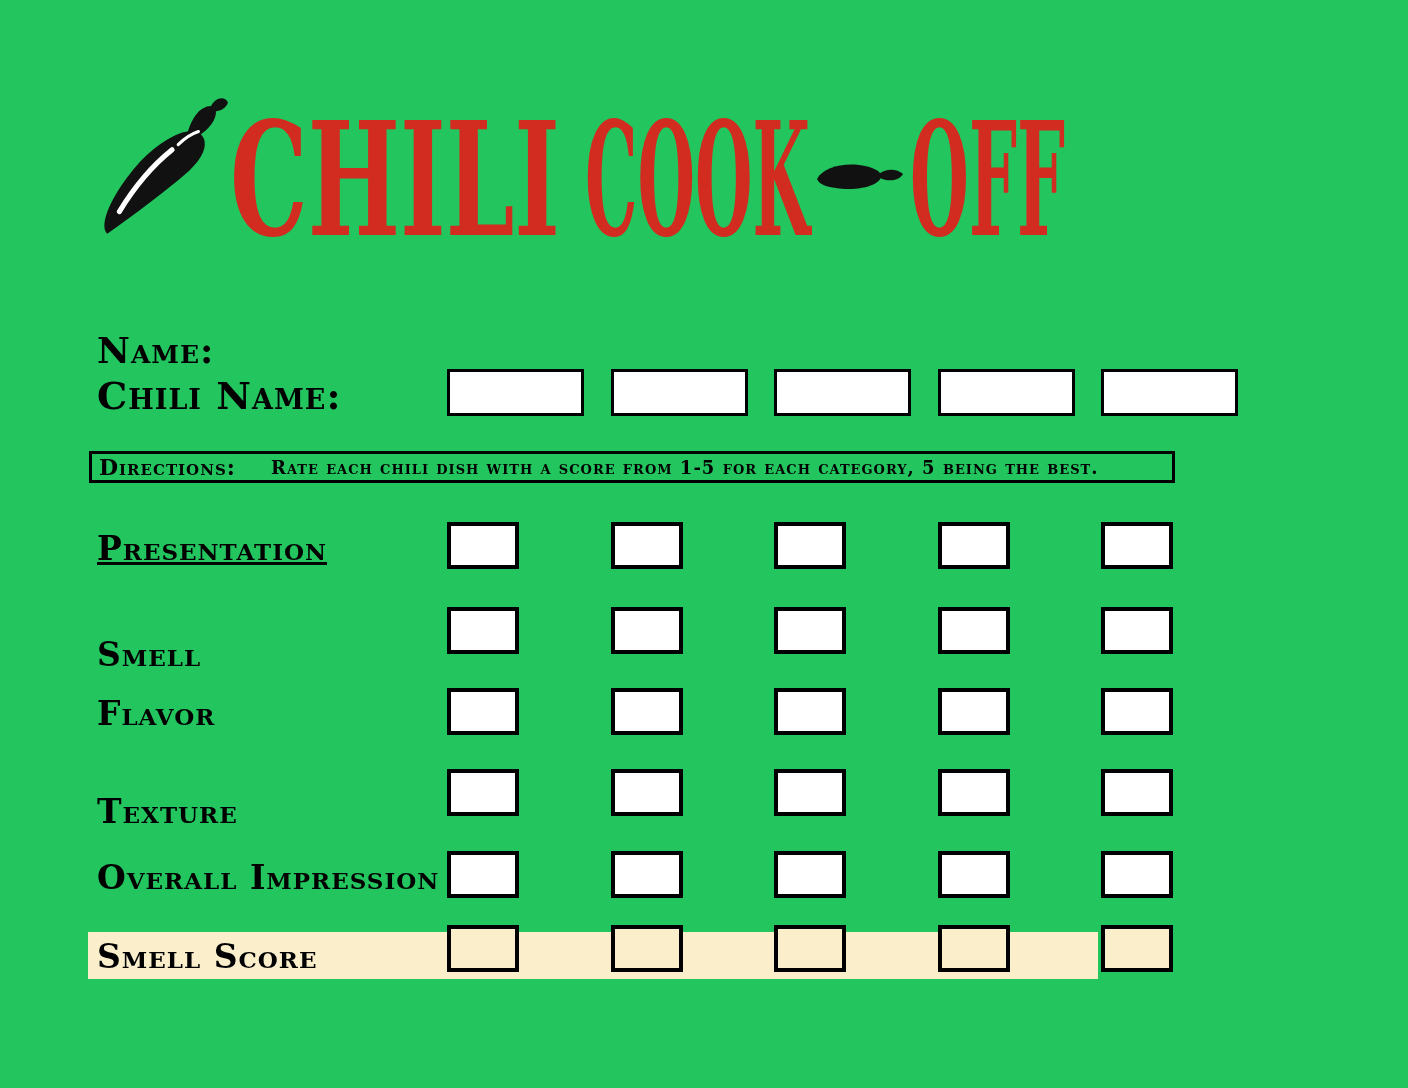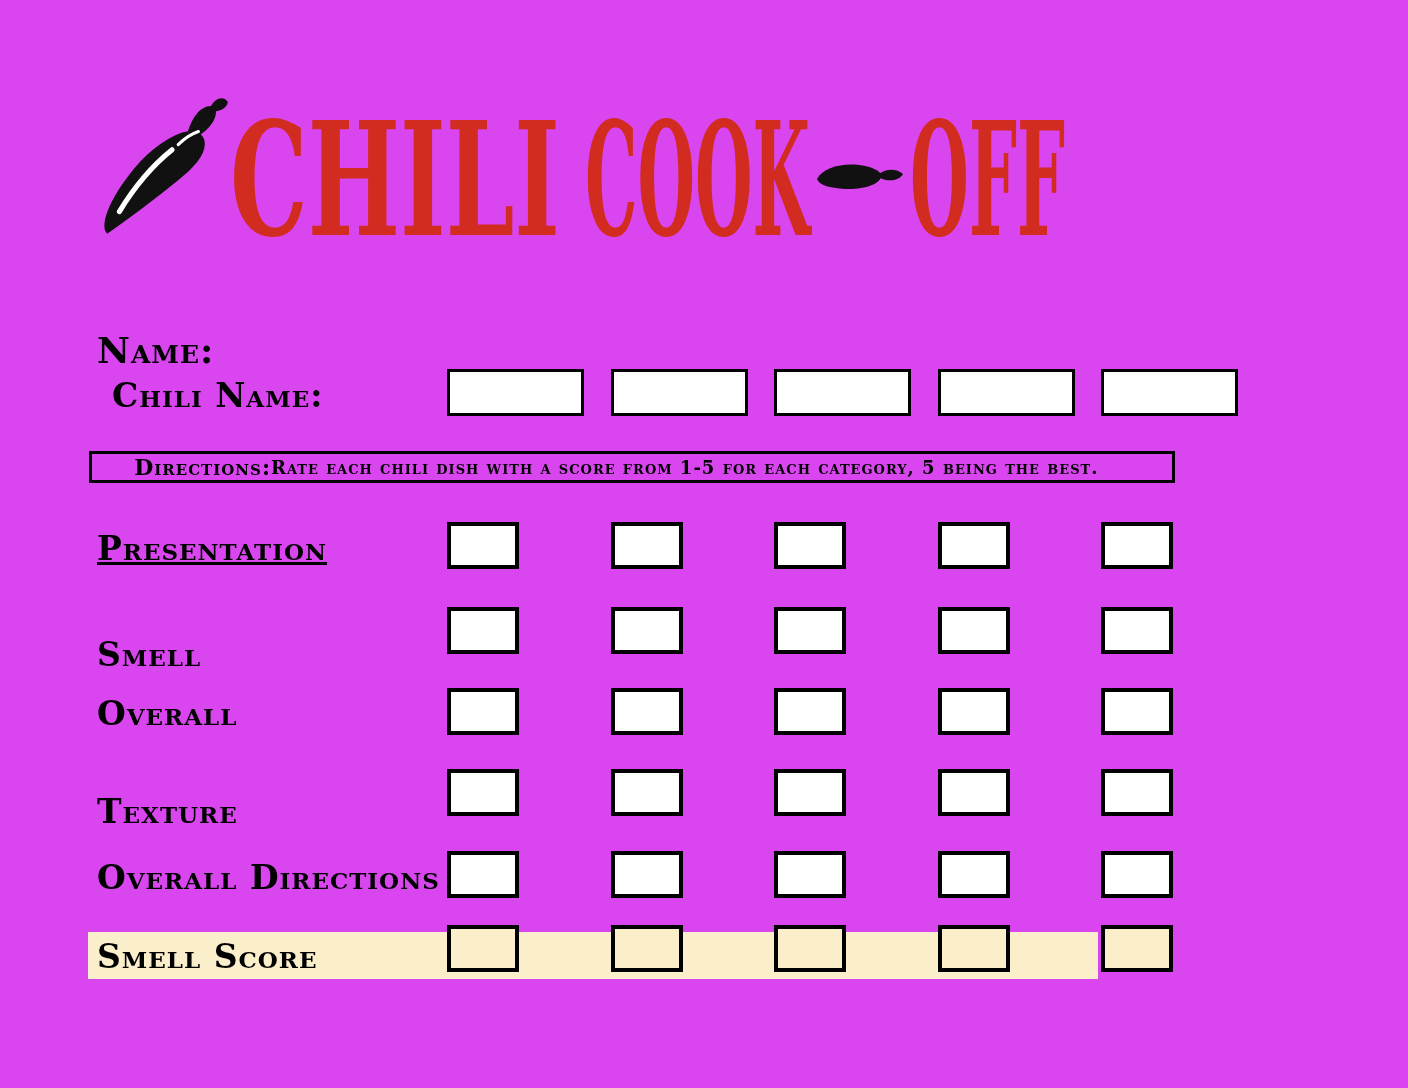--- a/index.html
+++ b/index.html
@@ -5,21 +5,21 @@
   html, body {
     margin: 0;
     padding: 0;
     background: #ffffff;
     font-family: "DejaVu Serif", "Liberation Serif", serif;
   }
   .sheet {
     position: relative;
     width: 1408px;
     height: 1088px;
-    background: #d946ef;
+    background: #22c55e;
     overflow: hidden;
   }
 
   
   .pepper-big {
     position: absolute;
     left: 95px;
     top: 92px;
     width: 140px;
     height: 152px;
@@ -53,23 +53,23 @@
   }
   .name-label {
     position: absolute;
     left: 97px;
     top: 330px;
     font-size: 36px;
     line-height: 40px;
   }
   .chili-name-label {
     position: absolute;
-    left: 112px;
+    left: 97px;
     top: 376px;
-    font-size: 33px;
+    font-size: 38px;
     line-height: 40px;
   }
 
   
   .c1 { left: 447px; }
   .c2 { left: 611px; }
   .c3 { left: 774px; }
   .c4 { left: 938px; }
   .c5 { left: 1101px; }
 
@@ -88,21 +88,20 @@
   .directions {
     position: absolute;
     left: 89px;
     top: 451px;
     width: 1086px;
     height: 32px;
     border: 3px solid #000000;
     box-sizing: border-box;
     display: flex;
     align-items: center;
-    text-align: right;
   }
   .directions .dir-label {
     font-size: 22px;
     margin-left: 7px;
     width: 172px;
     flex: 0 0 auto;
   }
   .directions .dir-text {
     font-size: 18px;
   }
@@ -194,35 +193,35 @@
   <div class="score-box r1 c4"></div>
   <div class="score-box r1 c5"></div>
 
   <div class="sc cat-label lr2">Smell</div>
   <div class="score-box r2 c1"></div>
   <div class="score-box r2 c2"></div>
   <div class="score-box r2 c3"></div>
   <div class="score-box r2 c4"></div>
   <div class="score-box r2 c5"></div>
 
-  <div class="sc cat-label lr3">Overall</div>
+  <div class="sc cat-label lr3">Flavor</div>
   <div class="score-box r3 c1"></div>
   <div class="score-box r3 c2"></div>
   <div class="score-box r3 c3"></div>
   <div class="score-box r3 c4"></div>
   <div class="score-box r3 c5"></div>
 
   <div class="sc cat-label lr4">Texture</div>
   <div class="score-box r4 c1"></div>
   <div class="score-box r4 c2"></div>
   <div class="score-box r4 c3"></div>
   <div class="score-box r4 c4"></div>
   <div class="score-box r4 c5"></div>
 
-  <div class="sc cat-label lr5">Overall Directions</div>
+  <div class="sc cat-label lr5">Overall Impression</div>
   <div class="score-box r5 c1"></div>
   <div class="score-box r5 c2"></div>
   <div class="score-box r5 c3"></div>
   <div class="score-box r5 c4"></div>
   <div class="score-box r5 c5"></div>
 
   <div class="total-band"></div>
   <div class="sc cat-label lr6">Smell Score</div>
   <div class="score-box total-box r6 c1"></div>
   <div class="score-box total-box r6 c2"></div>

